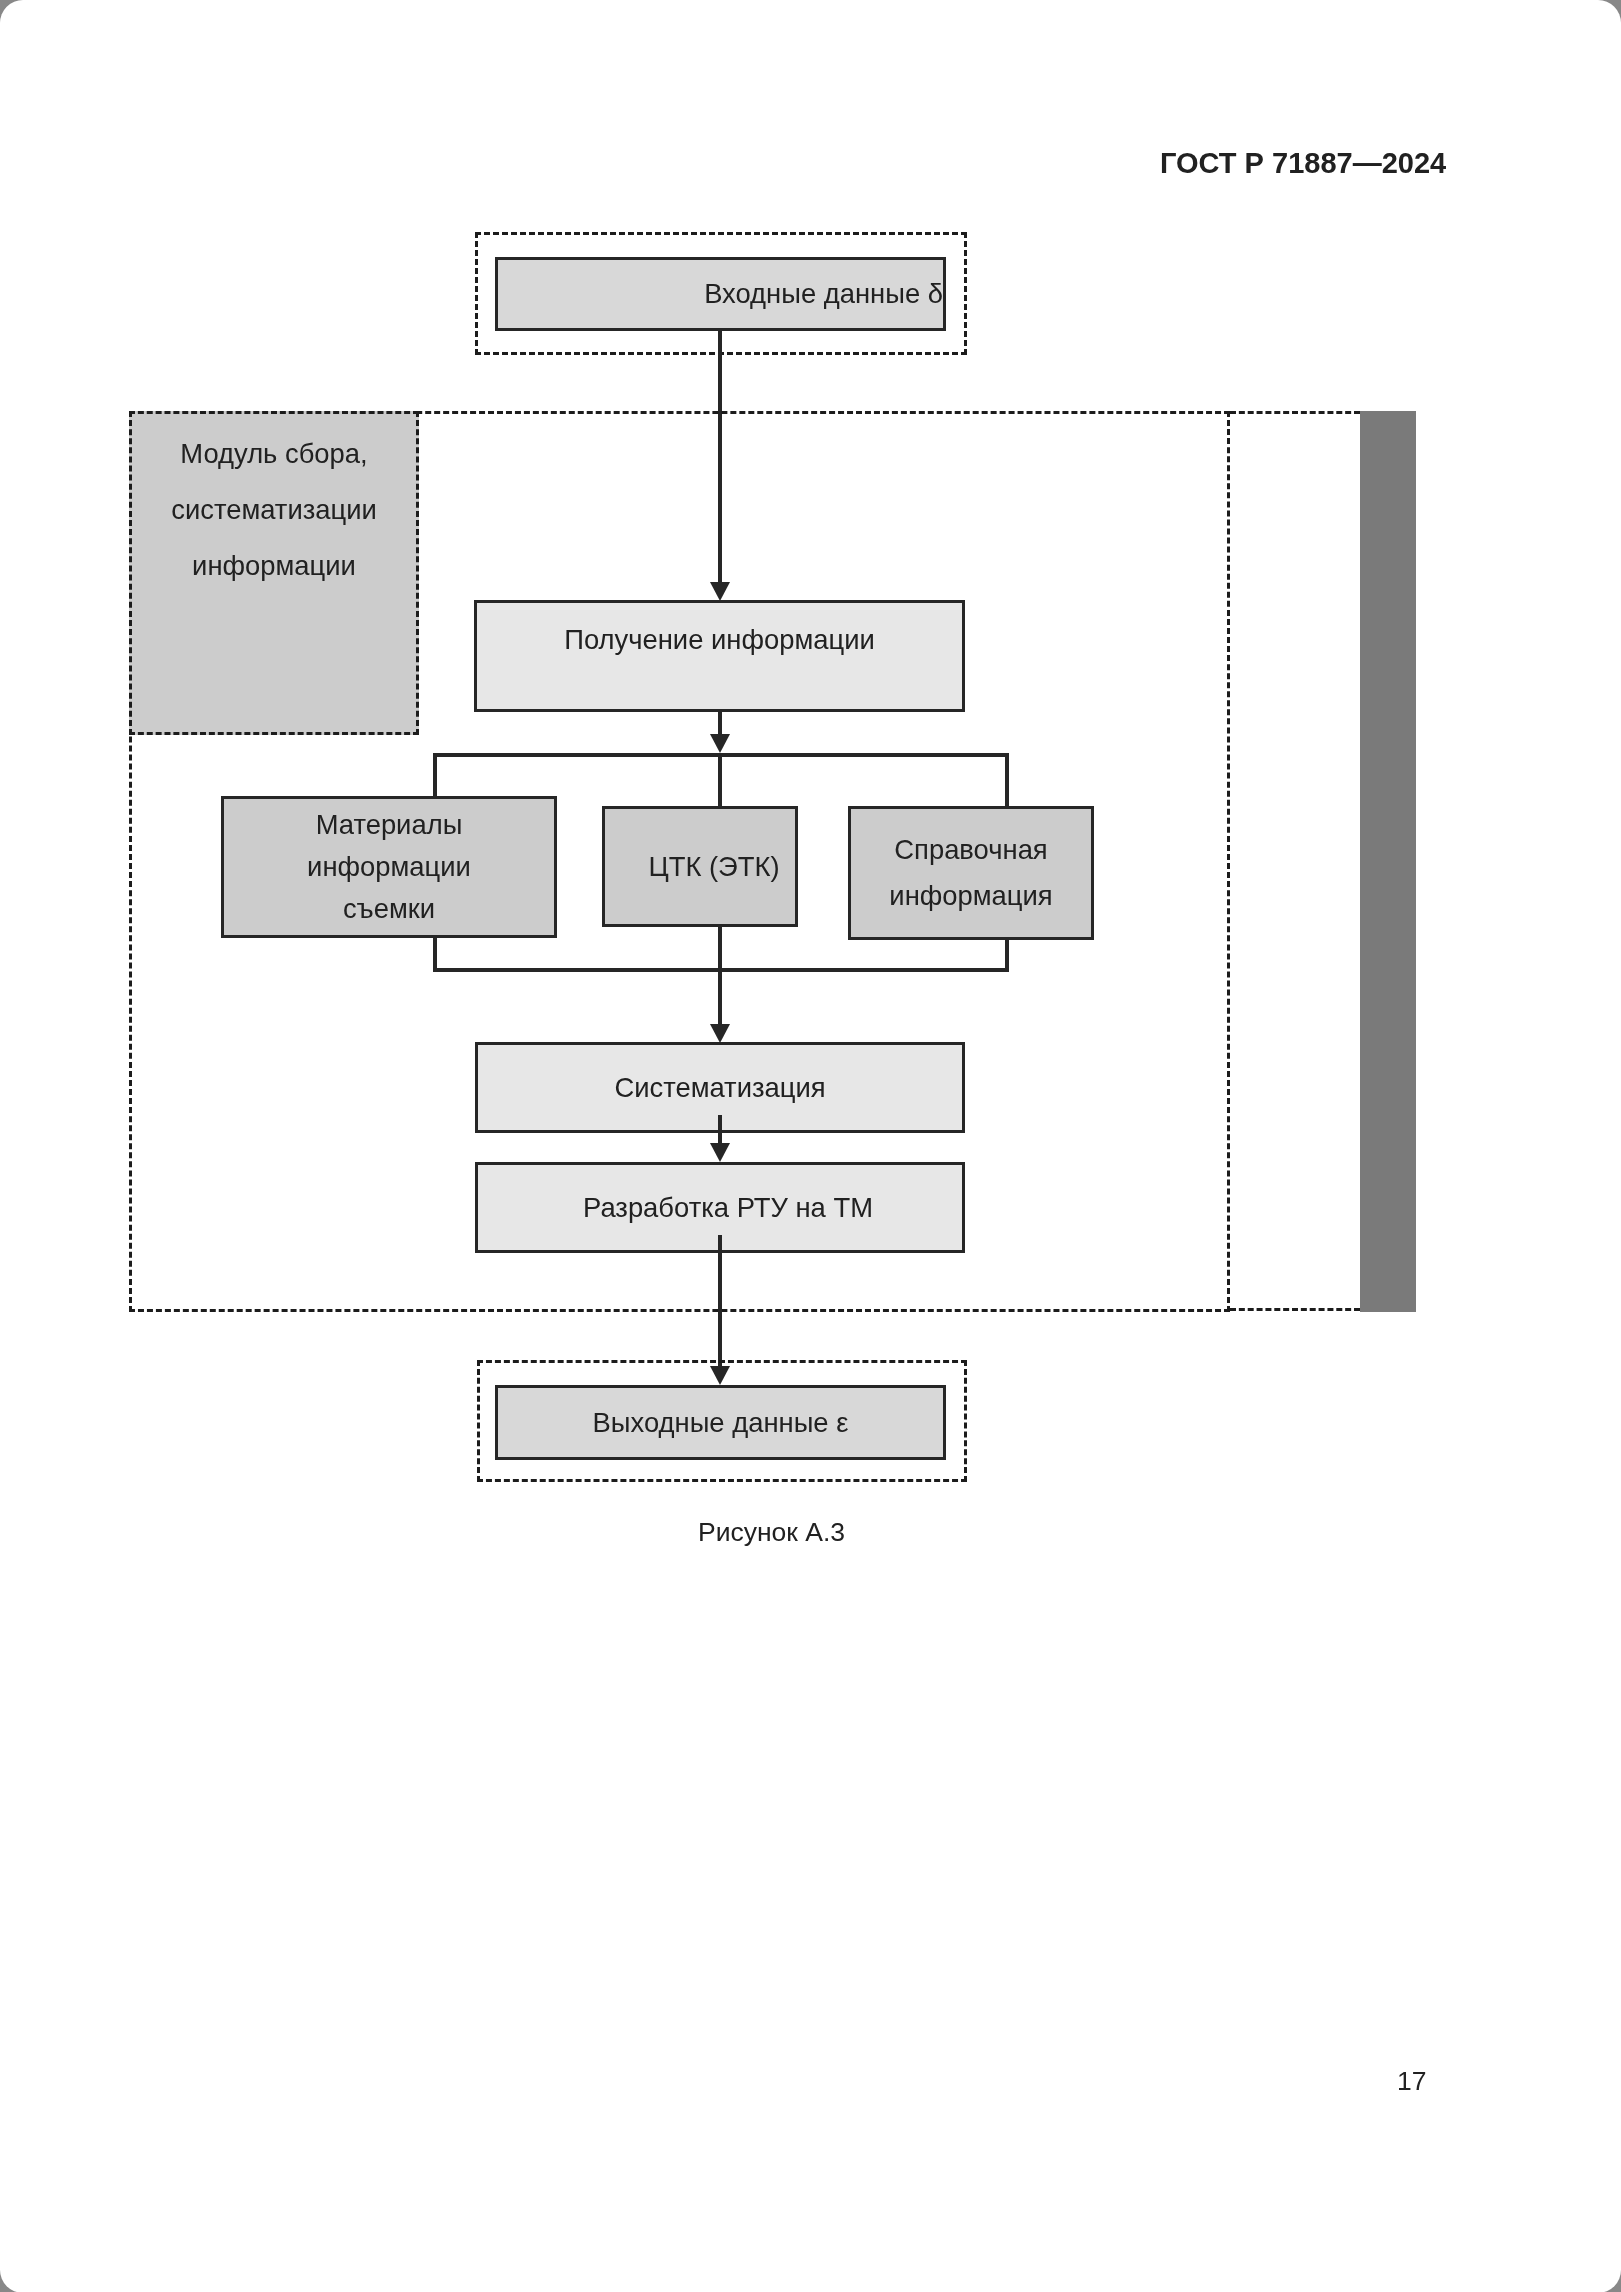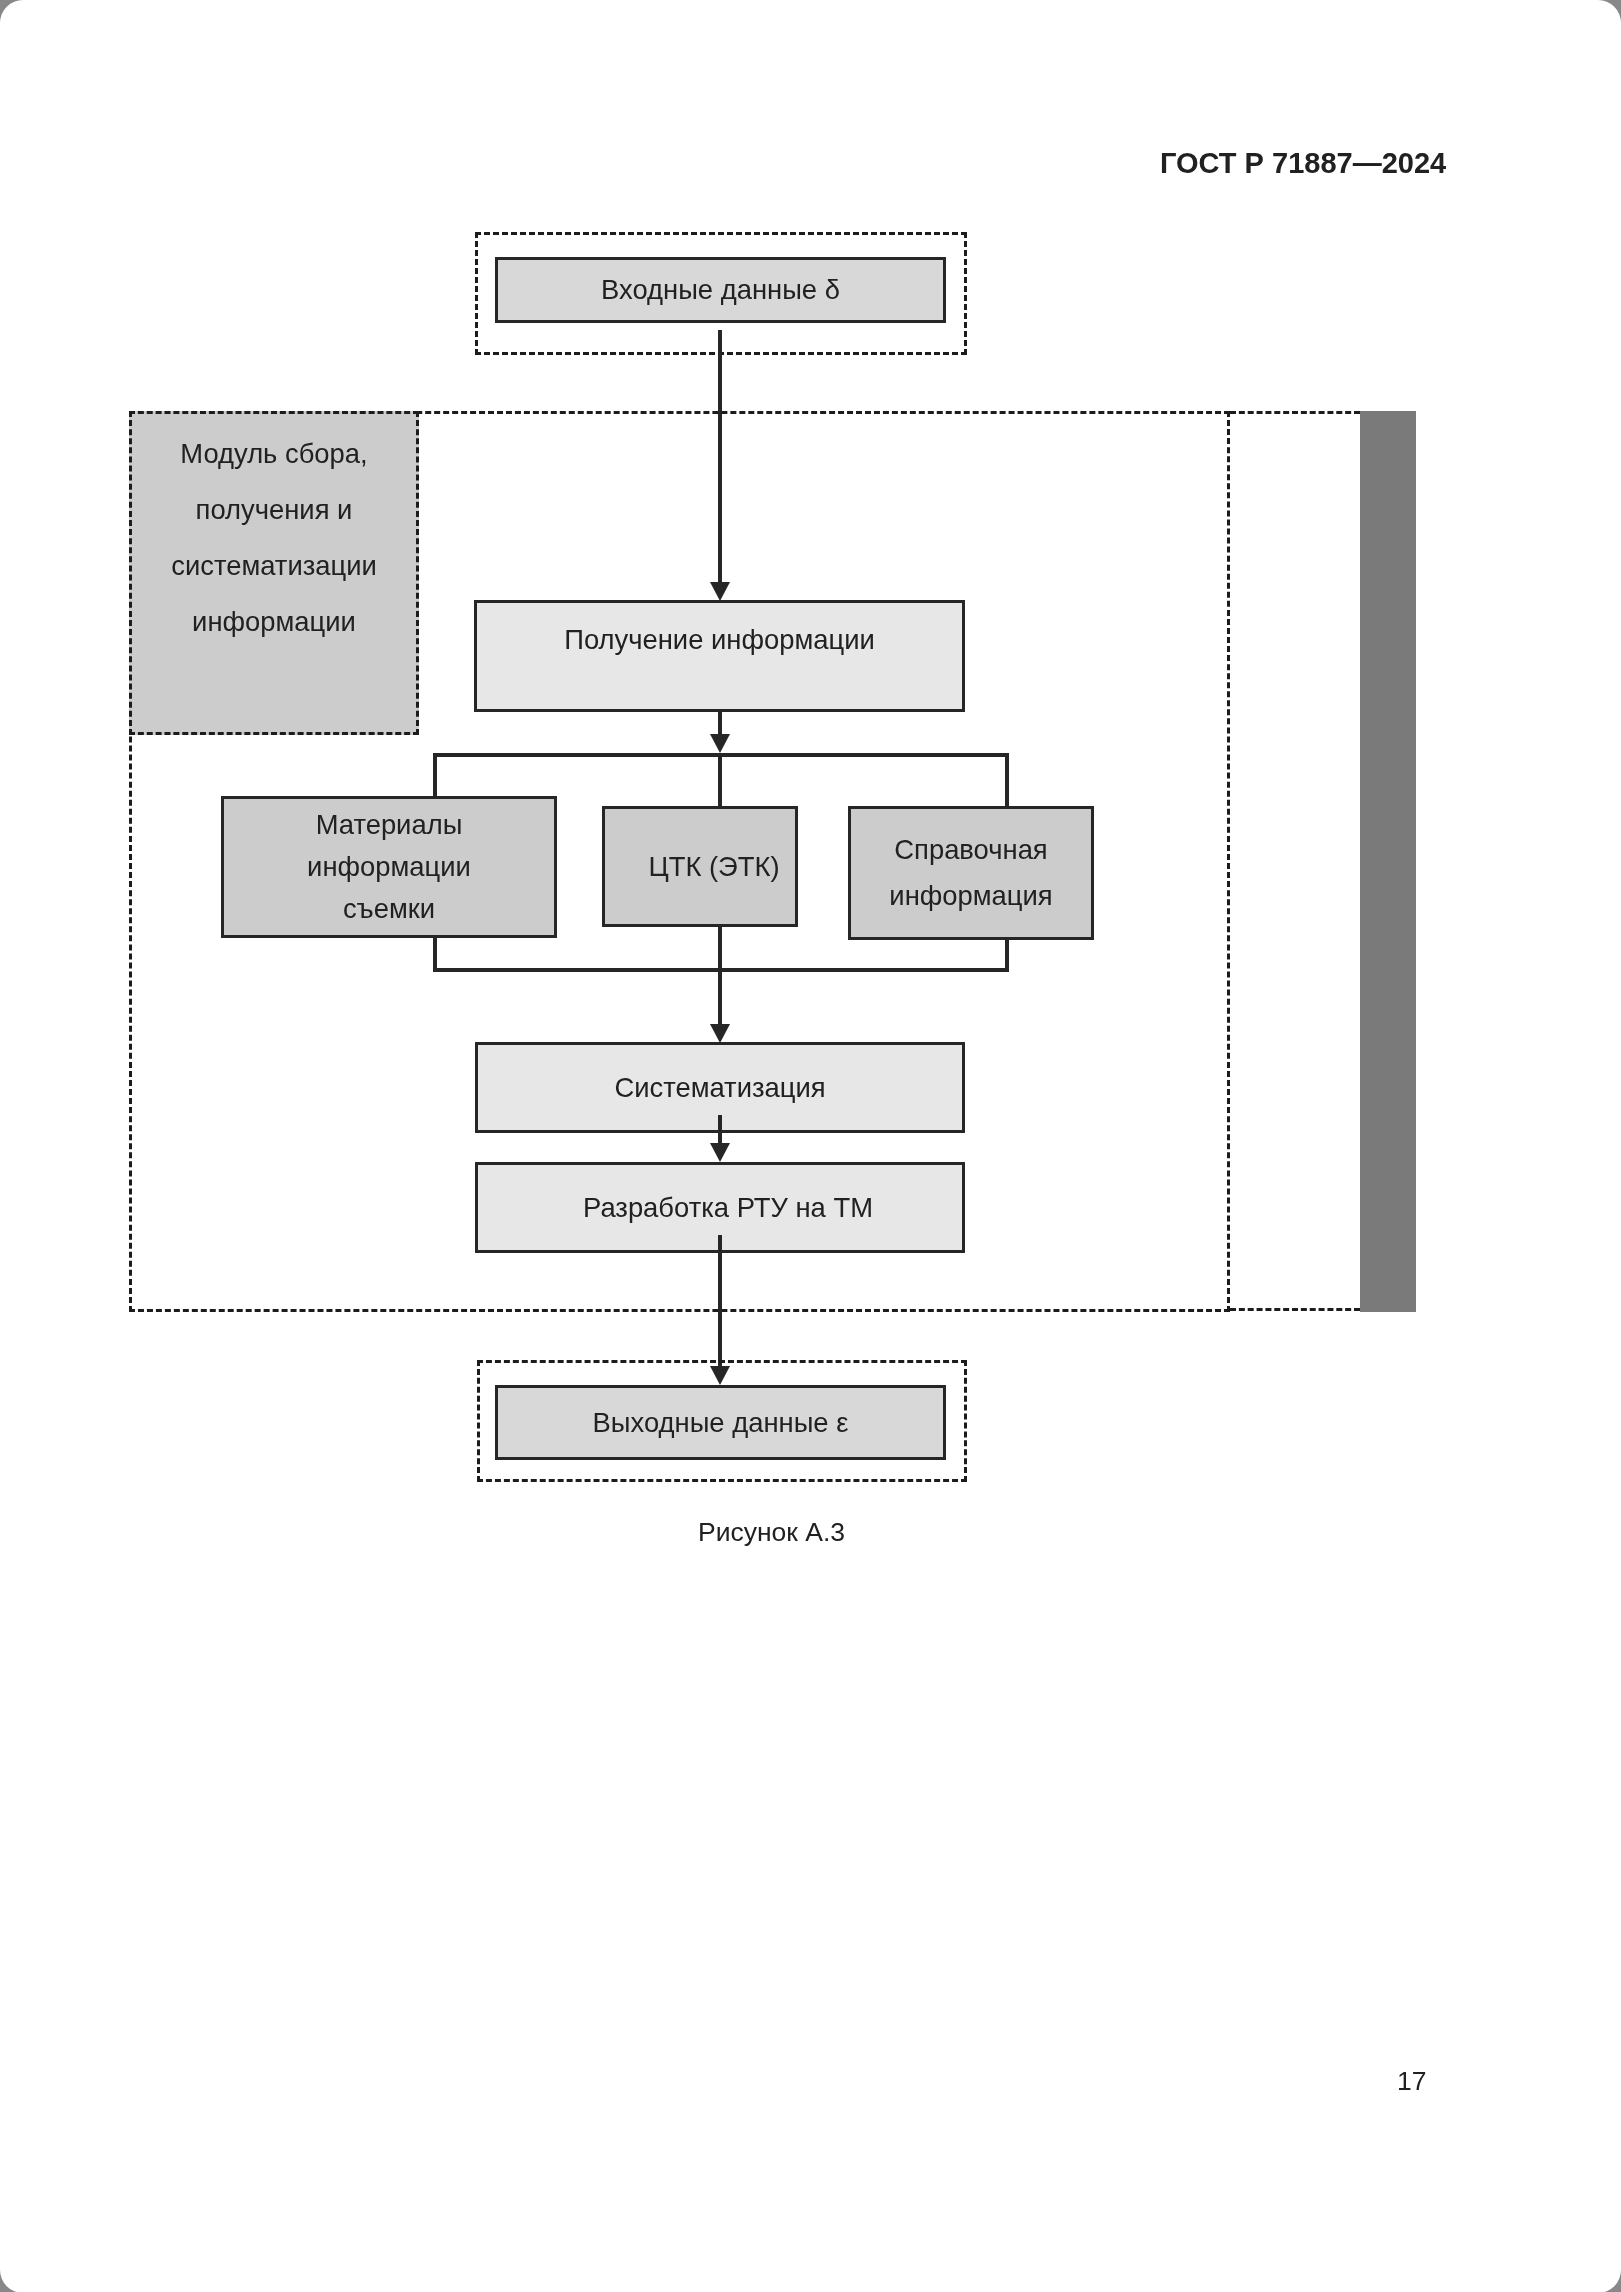--- a/index.html
+++ b/index.html
@@ -42,35 +42,34 @@
   .gray-bar{background:var(--bar);}
 </style>
 </head>
 <body>
 
 <div class="page">
 
   <div class="abs doc-number" style="left:1160px; top:147px;">ГОСТ Р 71887—2024</div>
 
   <div class="abs dashed-rect" style="left:475px; top:232px; width:492px; height:123px;"></div>
-  <div class="abs solid-box fill-io" style="left:495px; top:257px; width:451px; height:66px;">
+  <div class="abs solid-box fill-io" style="left:495px; top:257px; width:451px; height:74px;align-items:flex-end;">
     <span>Входные данные δ</span>
   </div>
 
   <div class="abs vline" style="left:718px; top:330px; height:252px;"></div>
   <div class="abs arrowhead" style="left:710px; top:582px;"></div>
 
   <div class="abs dashed-rect" style="left:129px; top:411px; width:1101px; height:901px;"></div>
   <div class="abs dash-ext" style="left:1230px; top:411px; width:130px;"></div>
   <div class="abs dash-ext" style="left:1230px; top:1308px; width:130px;"></div>
   <div class="abs gray-bar" style="left:1360px; top:411px; width:56px; height:901px;"></div>
 
   <div class="abs module-box" style="left:129px; top:411px; width:290px; height:324px;">
     <div>Модуль сбора,</div>
-    <div>получения и</div>
     <div>систематизации</div>
     <div>информации</div>
   </div>
 
   <div class="abs solid-box fill-process top-align" style="left:474px; top:600px; width:491px; height:112px;align-items:center;">
     <span>Получение информации</span>
   </div>
 
   <div class="abs vline" style="left:718px; top:712px; height:23.5px;"></div>
   <div class="abs arrowhead" style="left:710px; top:734px;"></div>

